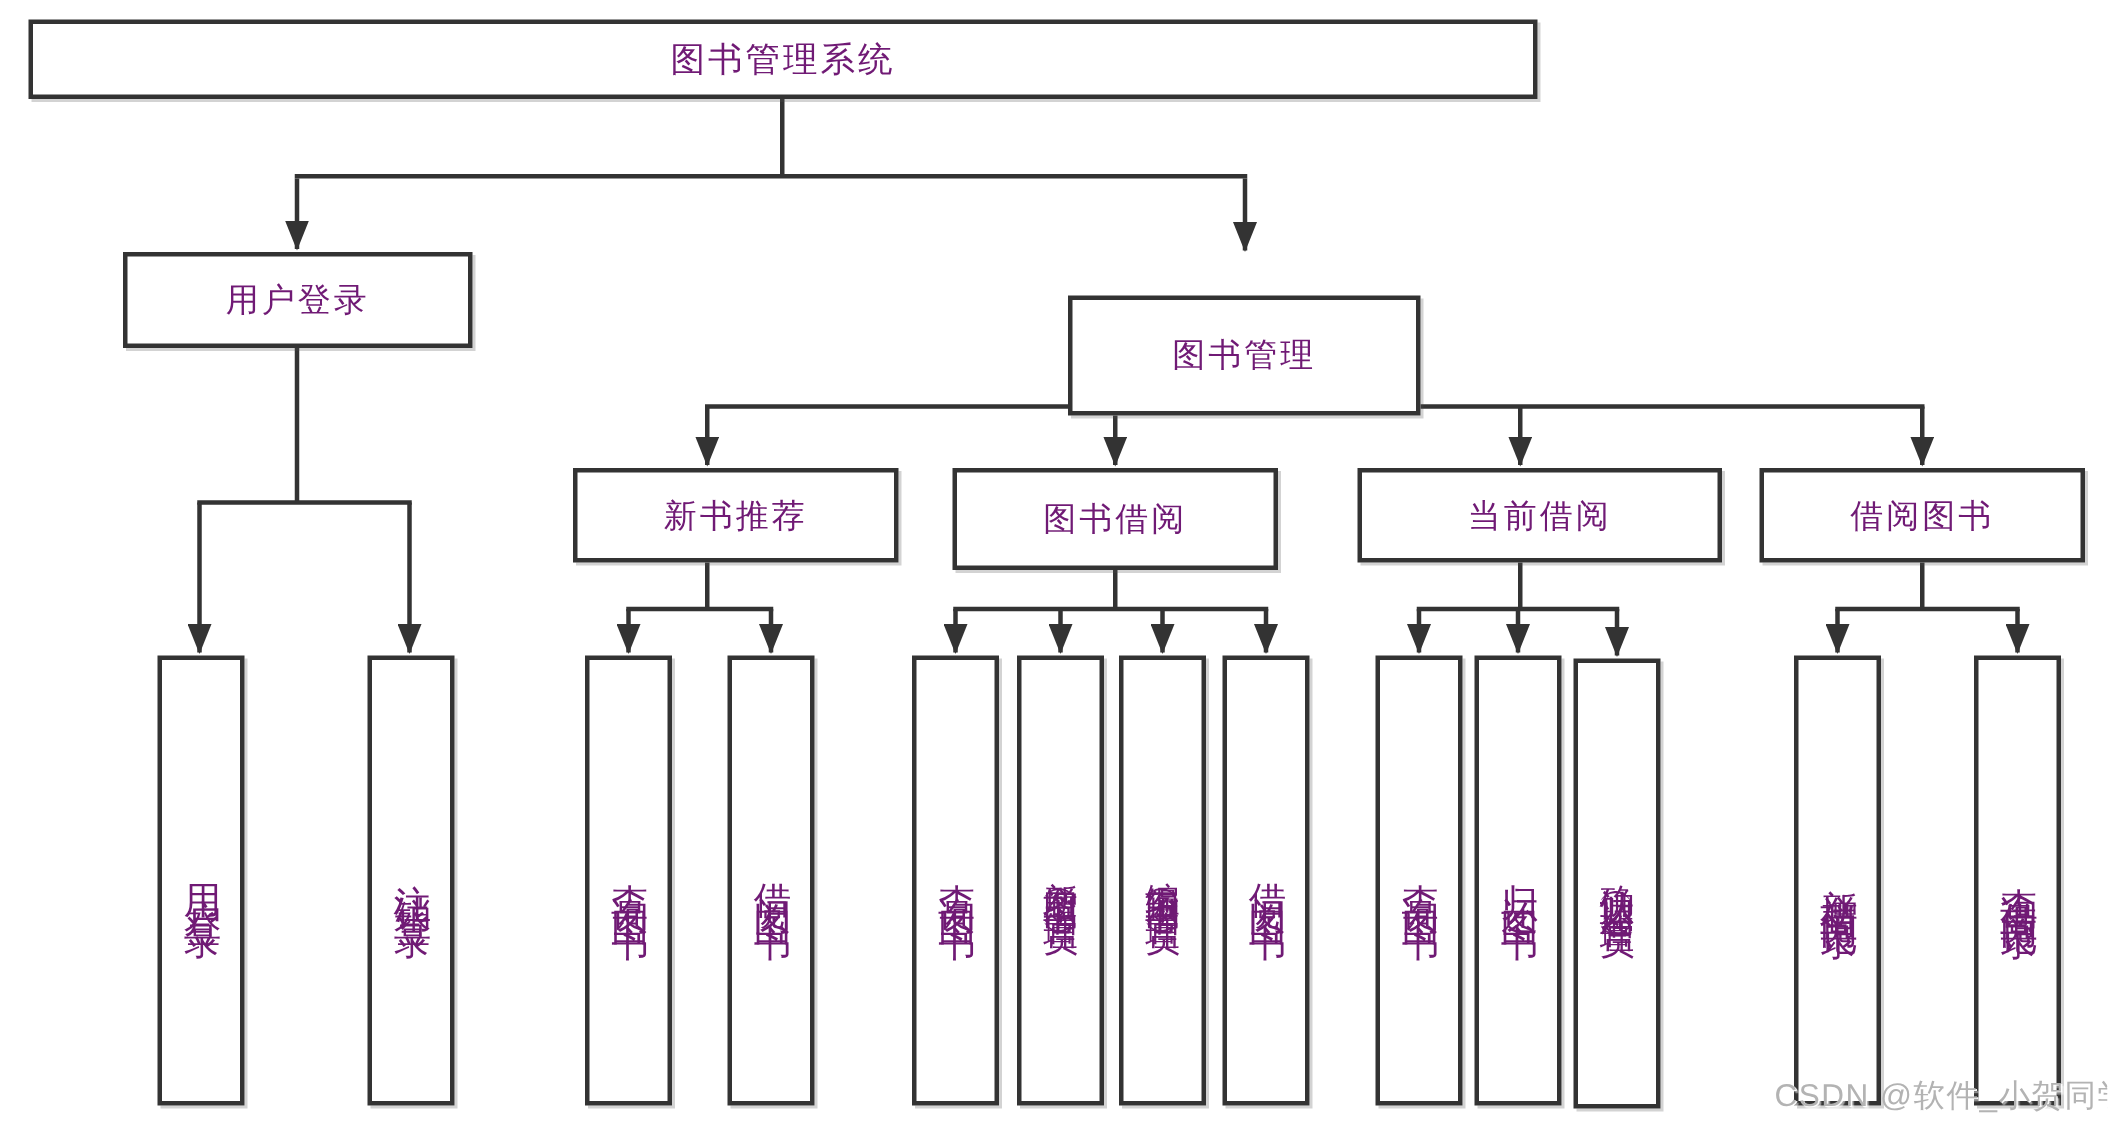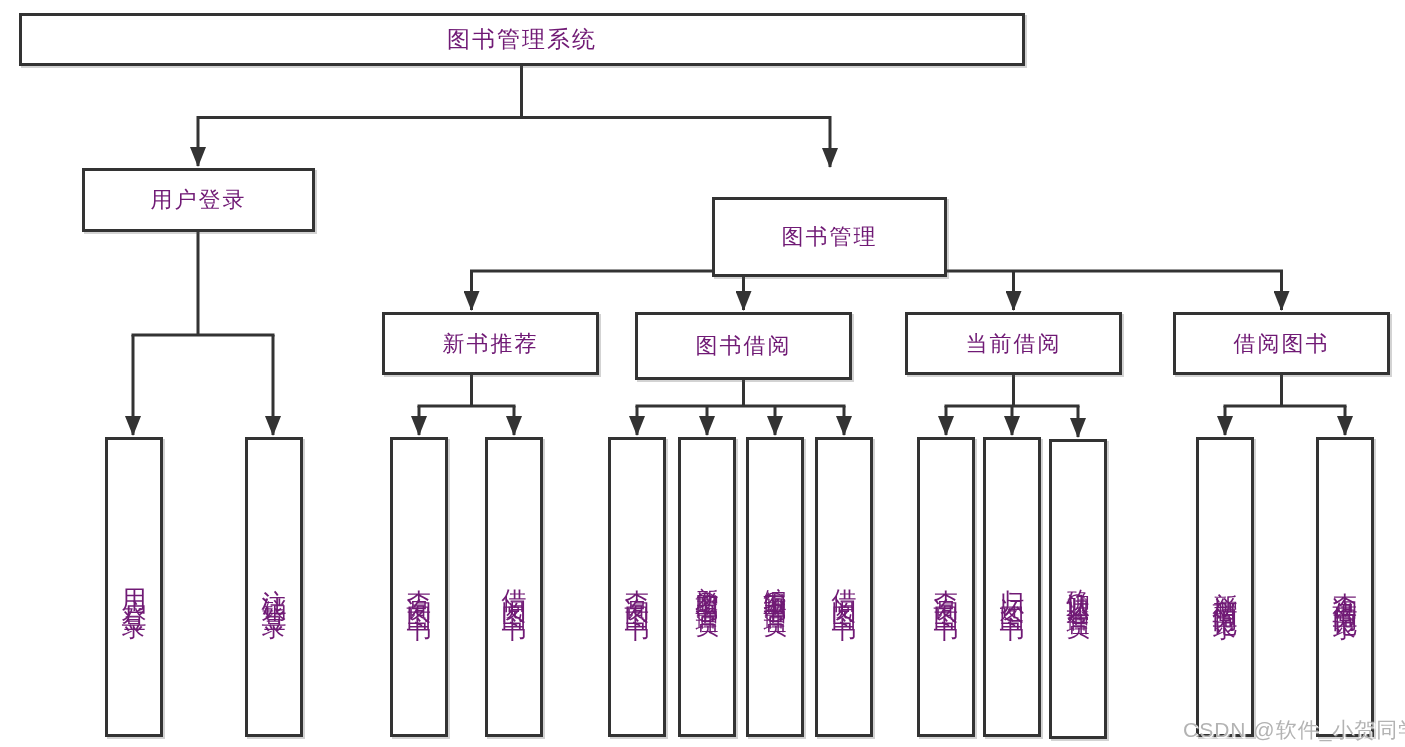--- a/index.html
+++ b/index.html
@@ -108,21 +108,21 @@
     <path d="M1345 406 V435" fill="none" stroke="#333333" stroke-width="3" marker-end="url(#arw)"></path>
   </svg>
 
   <div class="box root-node" style="left:19px; top:13px; width:1006px; height:53px;">图书管理系统</div>
 
   <div class="box h-node" style="left:82px; top:168px; width:233px; height:64px;">用户登录</div>
   <div class="box h-node" style="left:712px; top:169px; width:235px; height:80px;margin-top:28px;">图书管理</div>
 
   <div class="box h-node" style="left:363px; top:312px; width:217px; height:63px;margin-left:19px;">新书推荐</div>
   <div class="box h-node" style="left:635px; top:312px; width:217px; height:68px;">图书借阅</div>
-  <div class="box h-node" style="left:905px; top:312px; width:217px; height:63px;">当前借阅</div>
+  <div class="box h-node" style="left:905px; top:312px; width:243px; height:63px;">当前借阅</div>
   <div class="box h-node" style="left:1173px; top:312px; width:217px; height:63px;">借阅图书</div>
 
   <div class="box leaf" style="left:105px; top:437px; width:58px; height:300px;">用户登录</div>
   <div class="box leaf" style="left:245px; top:437px; width:58px; height:300px;">注销登录</div>
 
   <div class="box leaf" style="left:390px; top:437px; width:58px; height:300px;">查询图书</div>
   <div class="box leaf" style="left:485px; top:437px; width:58px; height:300px;">借阅图书</div>
 
   <div class="box leaf" style="left:608px; top:437px; width:58px; height:300px;">查询图书</div>
   <div class="box leaf long" style="left:678px; top:437px; width:58px; height:300px;">新增图书（管理员）</div>

